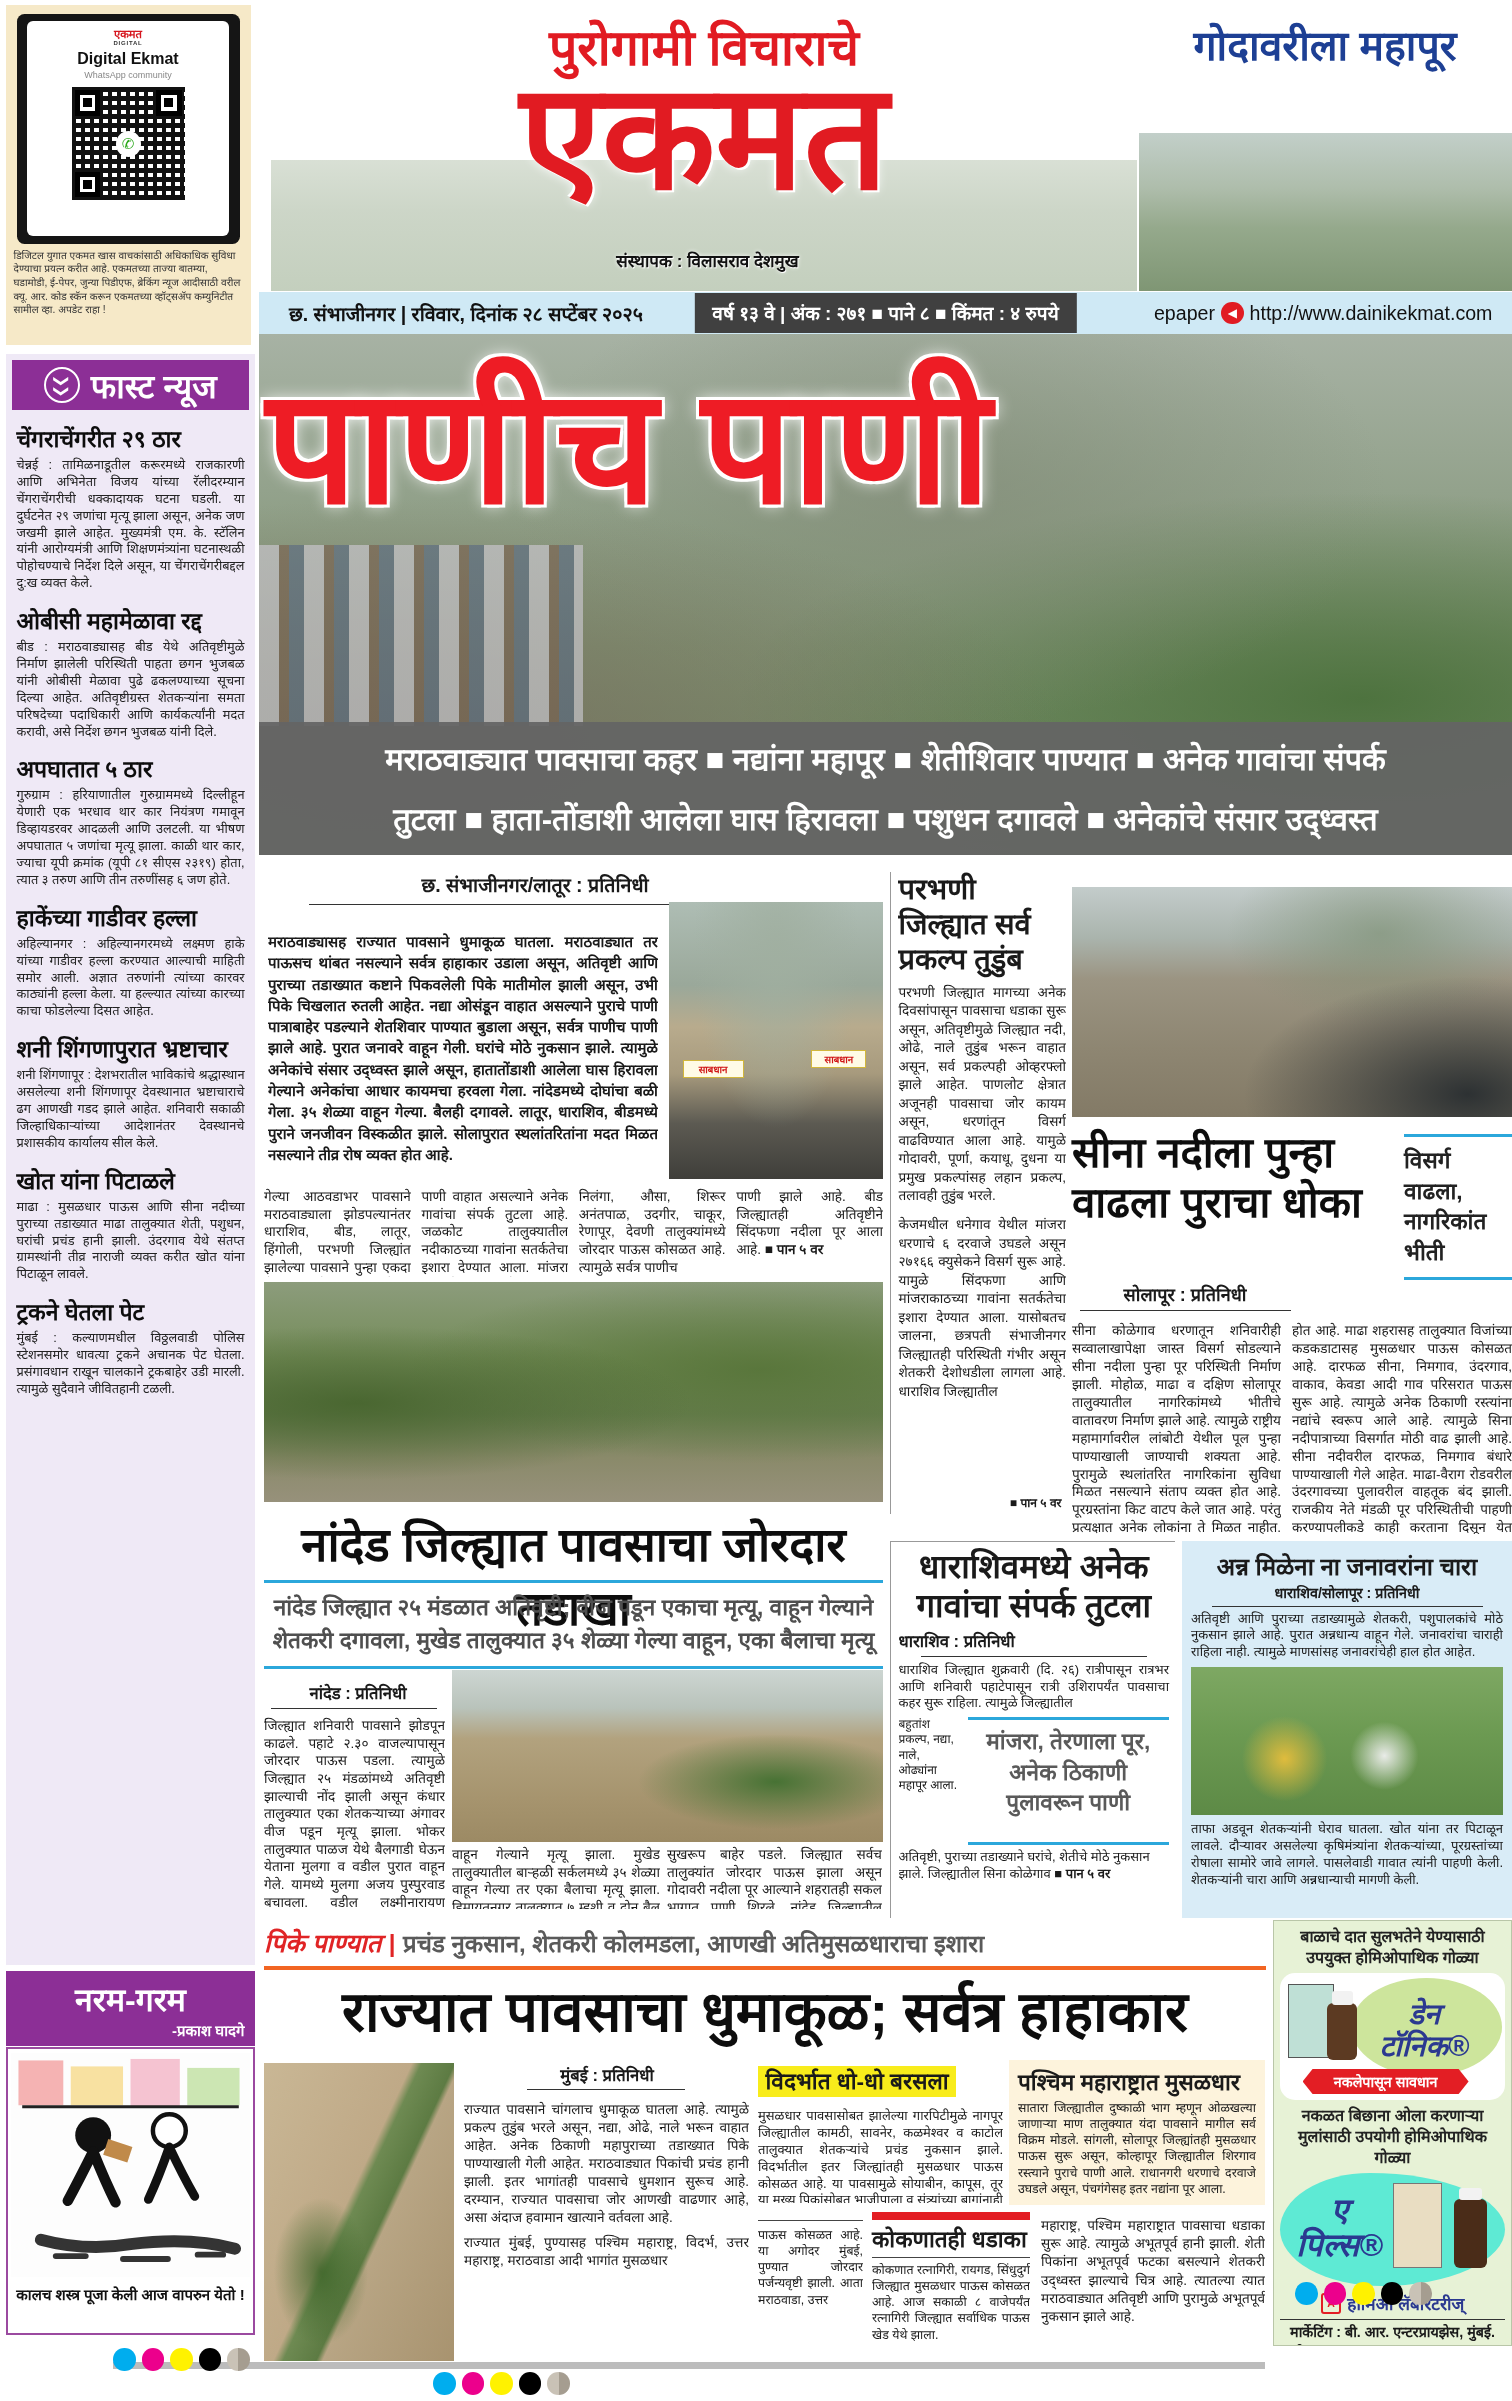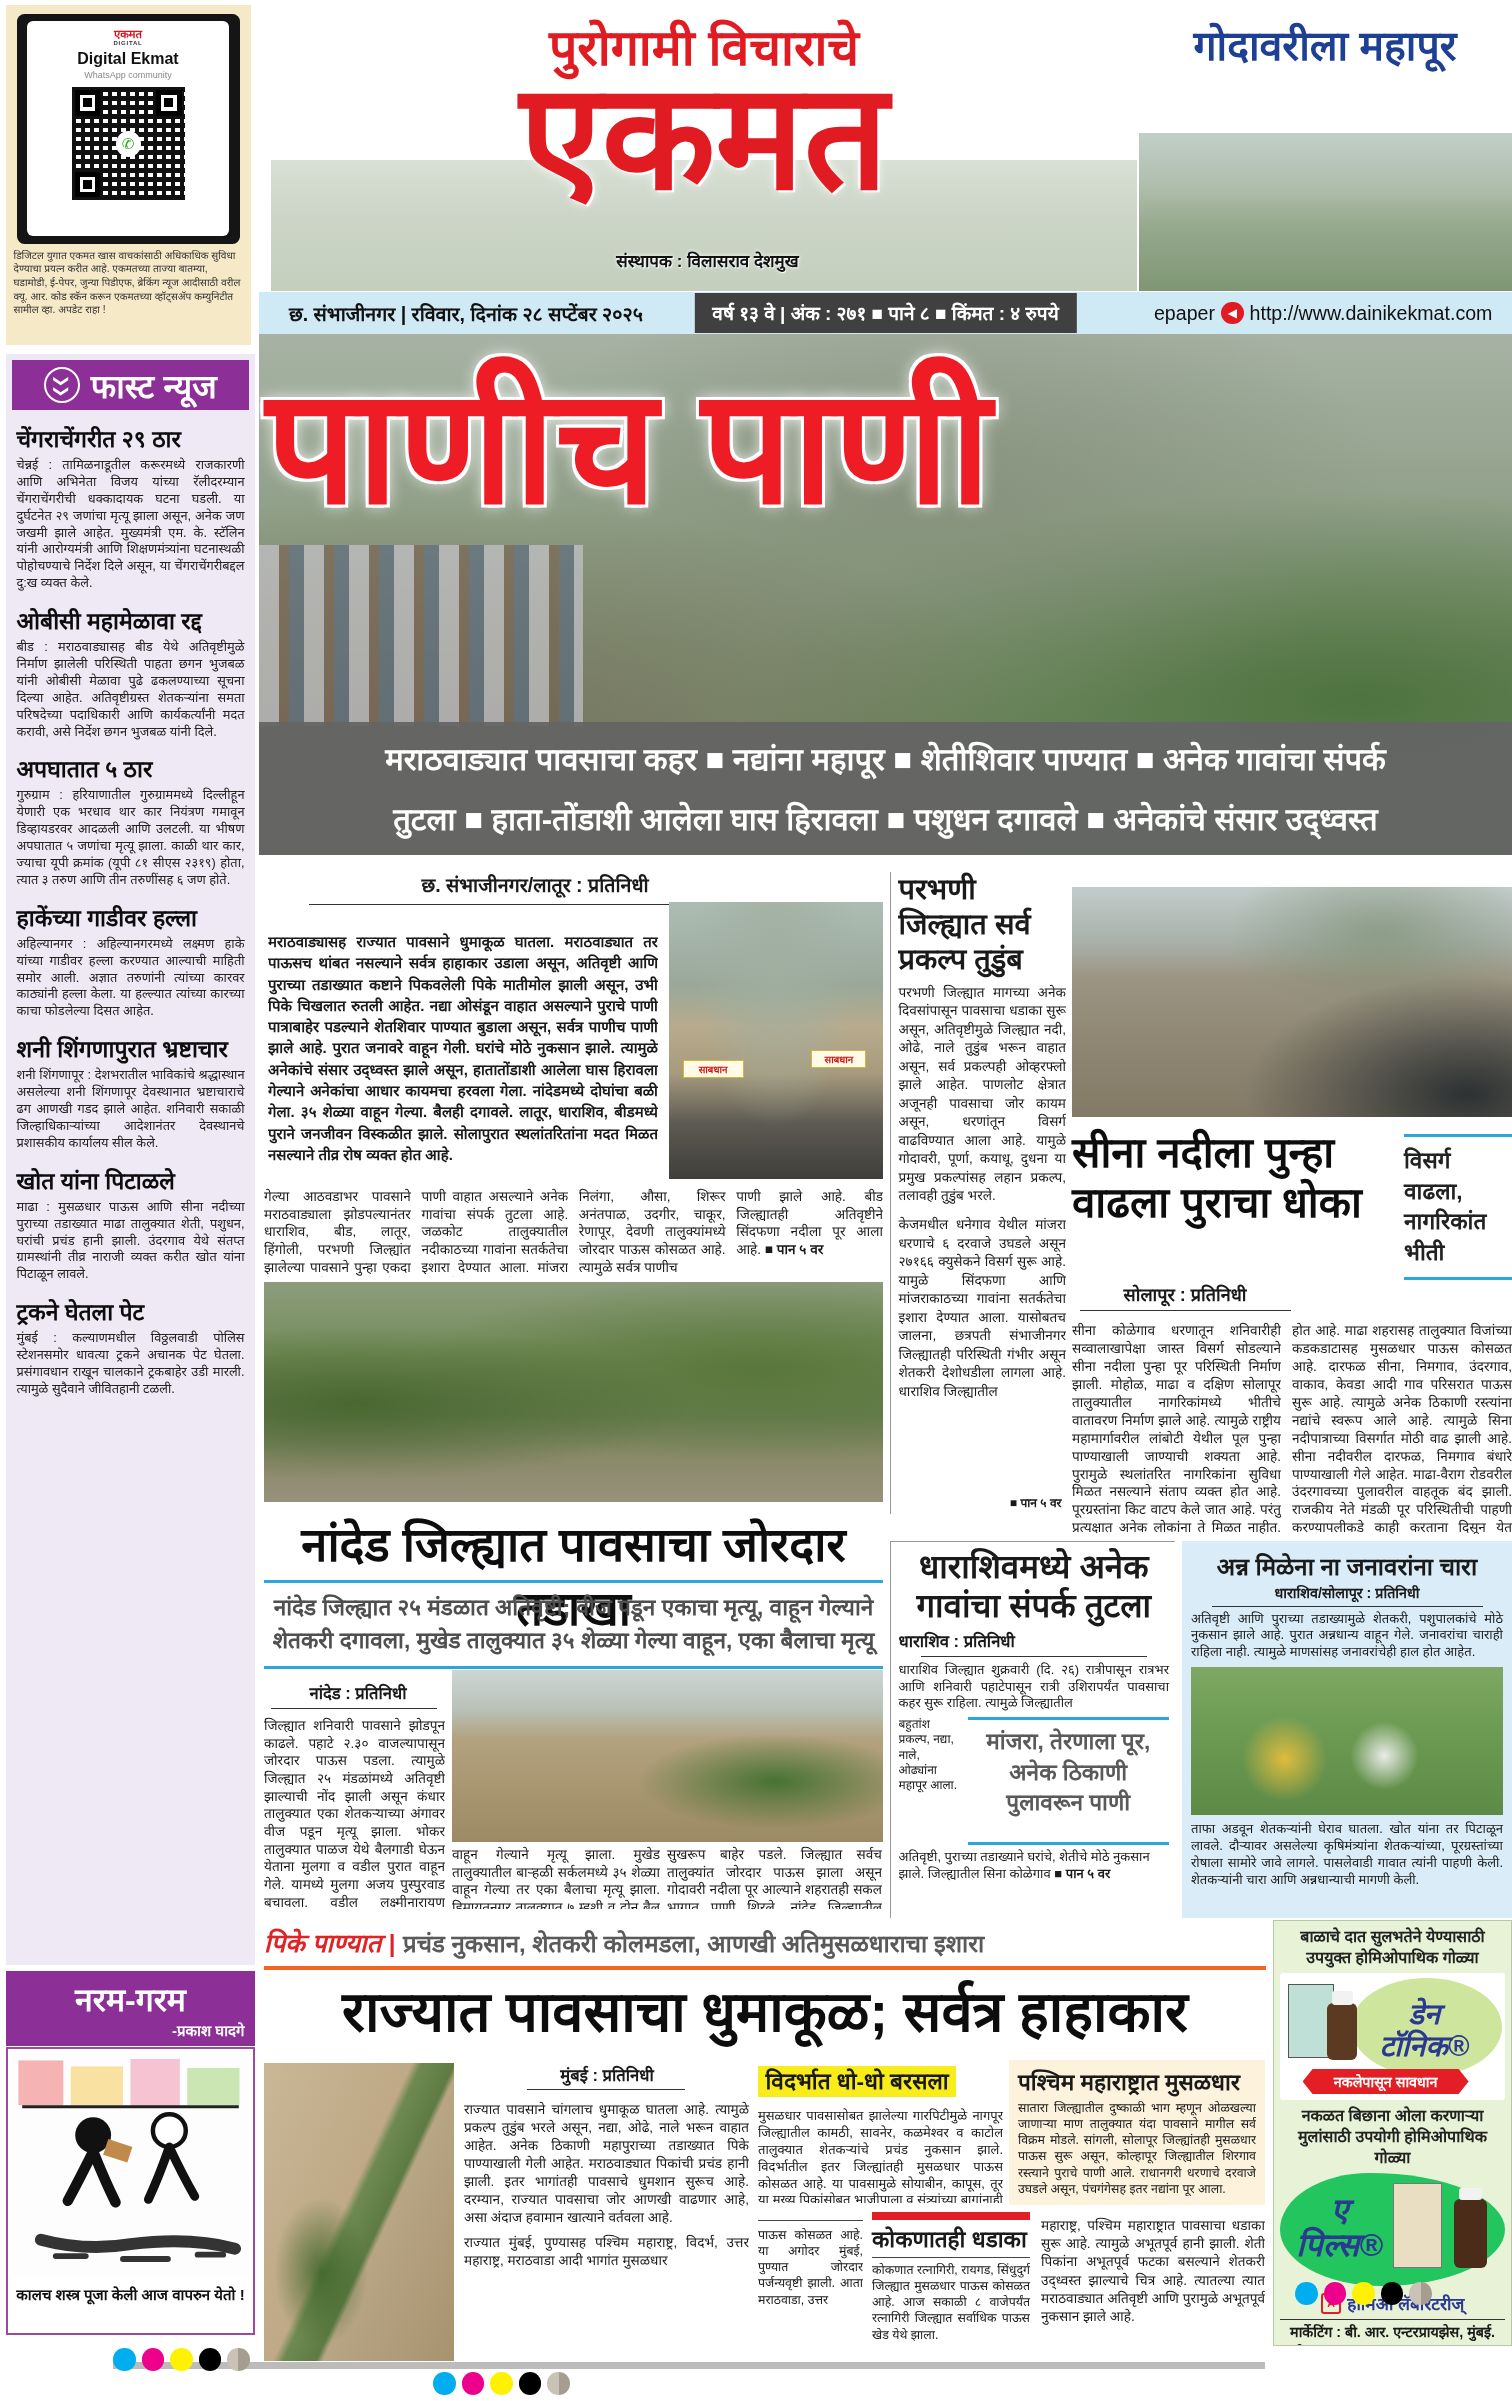--- a/index.html
+++ b/index.html
@@ -182,31 +182,31 @@
   .konkan-title{font-size:22.6px;font-weight:900;border-bottom:1.5px solid #444;padding-bottom:3px;}
   .konkan-body{font-size:12.4px;line-height:1.3;margin-top:4.5px;height:113px;overflow:hidden;}
   .cream{left:1009px;top:2060px;width:256px;height:145px;background:#fdf3dc;box-sizing:border-box;padding:6px 9px;}
   .cream-title{font-size:22.6px;font-weight:900;color:#1a1a1a;}
   .cream-body{font-size:12.4px;line-height:1.3;margin-top:3px;height:96px;overflow:hidden;text-align:justify;}
   .state-right{left:1041px;top:2217px;width:224px;height:148px;font-size:13.6px;line-height:1.34;}
 
   
   .ad{left:1273px;top:1920px;width:239px;height:426px;background:#e7f2d6;border:0.8px solid #b9c6a8;box-sizing:border-box;padding:6px;}
   .ad-head{text-align:center;font-size:16px;font-weight:900;color:#222;line-height:1.3;}
-  .ad-card{position:relative;background:#fff;border-radius:3px;margin-top:4.5px;height:127px;}
+  .ad-card{position:relative;background:#fff;border-radius:15px;margin-top:4.5px;height:127px;}
   .ad-blob{position:absolute;right:3px;top:4.5px;width:151px;height:98px;background:#cde59c;border-radius:50%;}
   .ad-title{position:absolute;right:16.6px;top:25.6px;width:128px;text-align:center;font-size:29px;line-height:1.1;
       font-weight:900;color:#2b3990;font-style:italic;}
   .pack-box{position:absolute;left:7.5px;top:10.5px;width:44px;height:72px;background:#bfe0d6;border:1.5px solid #555;}
   .pack-bottle{position:absolute;left:47px;top:30px;width:30px;height:57px;background:#5c3a22;border-radius:6px;}
   .pack-bottle::before{content:"";position:absolute;left:4.5px;top:-12px;width:21px;height:13.6px;background:#f2f2f2;border-radius:3px;}
   .ribbon{position:absolute;left:22.6px;bottom:6px;width:166px;background:#e31e24;color:#fff;font-size:14.3px;font-weight:900;
       text-align:center;padding:3px 0;clip-path:polygon(0 50%,6% 0,94% 0,100% 50%,94% 100%,6% 100%);}
   .ad-mid{text-align:center;font-size:16px;font-weight:900;color:#222;margin-top:6px;line-height:1.3;}
-  .ad-card2{position:relative;background:#22c55e;border-radius:40% 60% 55% 45%/50% 50% 50% 50%;margin-top:4.5px;height:113px;}
+  .ad-card2{position:relative;background:#5eead4;border-radius:40% 60% 55% 45%/50% 50% 50% 50%;margin-top:4.5px;height:113px;}
   .ad-title2{position:absolute;left:10.5px;top:19.6px;width:98px;text-align:center;font-size:32px;line-height:1.1;
       font-weight:900;color:#2b3990;font-style:italic;}
   .pack2-box{position:absolute;right:63px;top:10.5px;width:47px;height:83px;background:#e9ddc2;border:1.5px solid #777;}
   .pack2-bottle{position:absolute;right:18px;top:25.6px;width:33px;height:69px;background:#4a2c18;border-radius:6px;}
   .pack2-bottle::before{content:"";position:absolute;left:5.3px;top:-10.5px;width:22.6px;height:12px;background:#f2f2f2;border-radius:3px;}
   .ad-brand{display:flex;align-items:center;justify-content:center;gap:6px;margin-top:6px;}
   .ad-brand .mark{width:16.6px;height:16.6px;border:2.3px solid #e31e24;color:#e31e24;font-weight:900;font-size:10.5px;
       display:flex;align-items:center;justify-content:center;border-radius:3px;}
   .ad-brand .nm{color:#2b3990;font-size:17.3px;font-weight:900;}
   .ad-foot{border-top:1.5px solid #333;margin-top:4.5px;padding-top:3px;text-align:center;font-size:14.3px;font-weight:900;line-height:1.35;}

